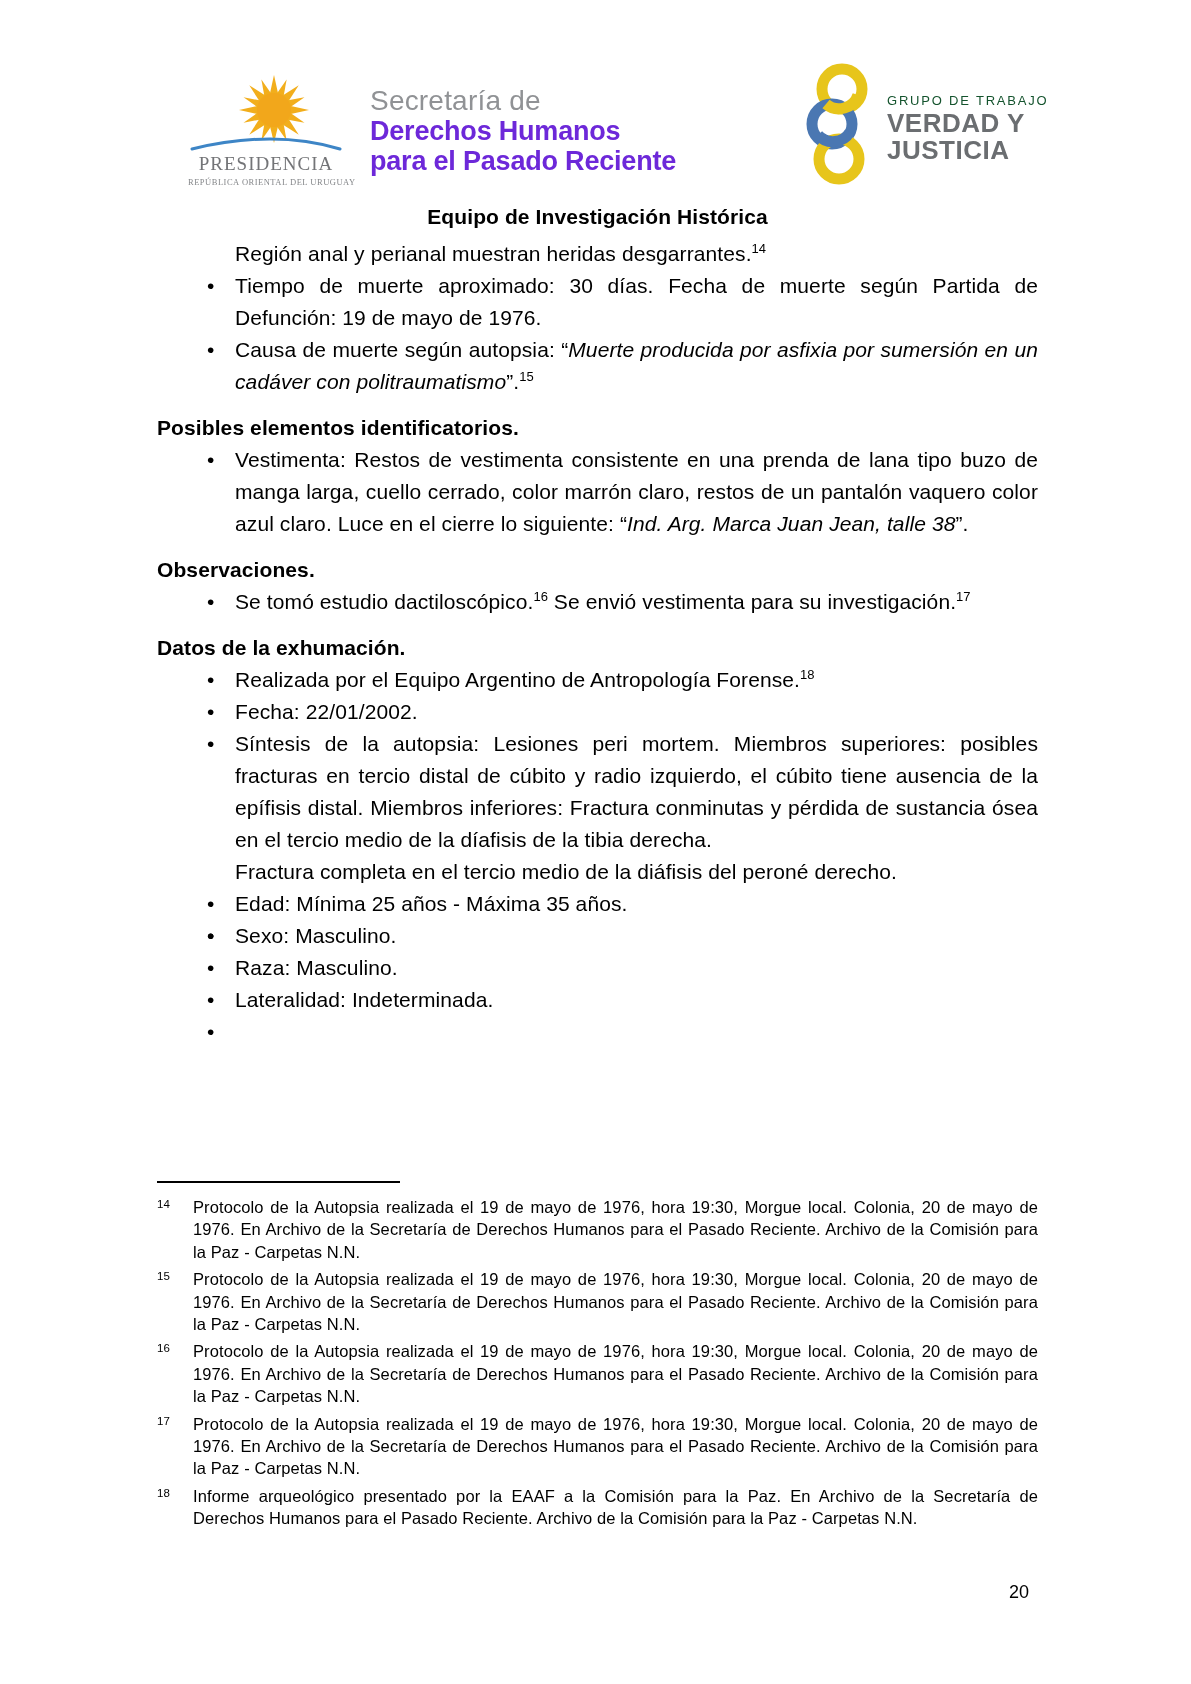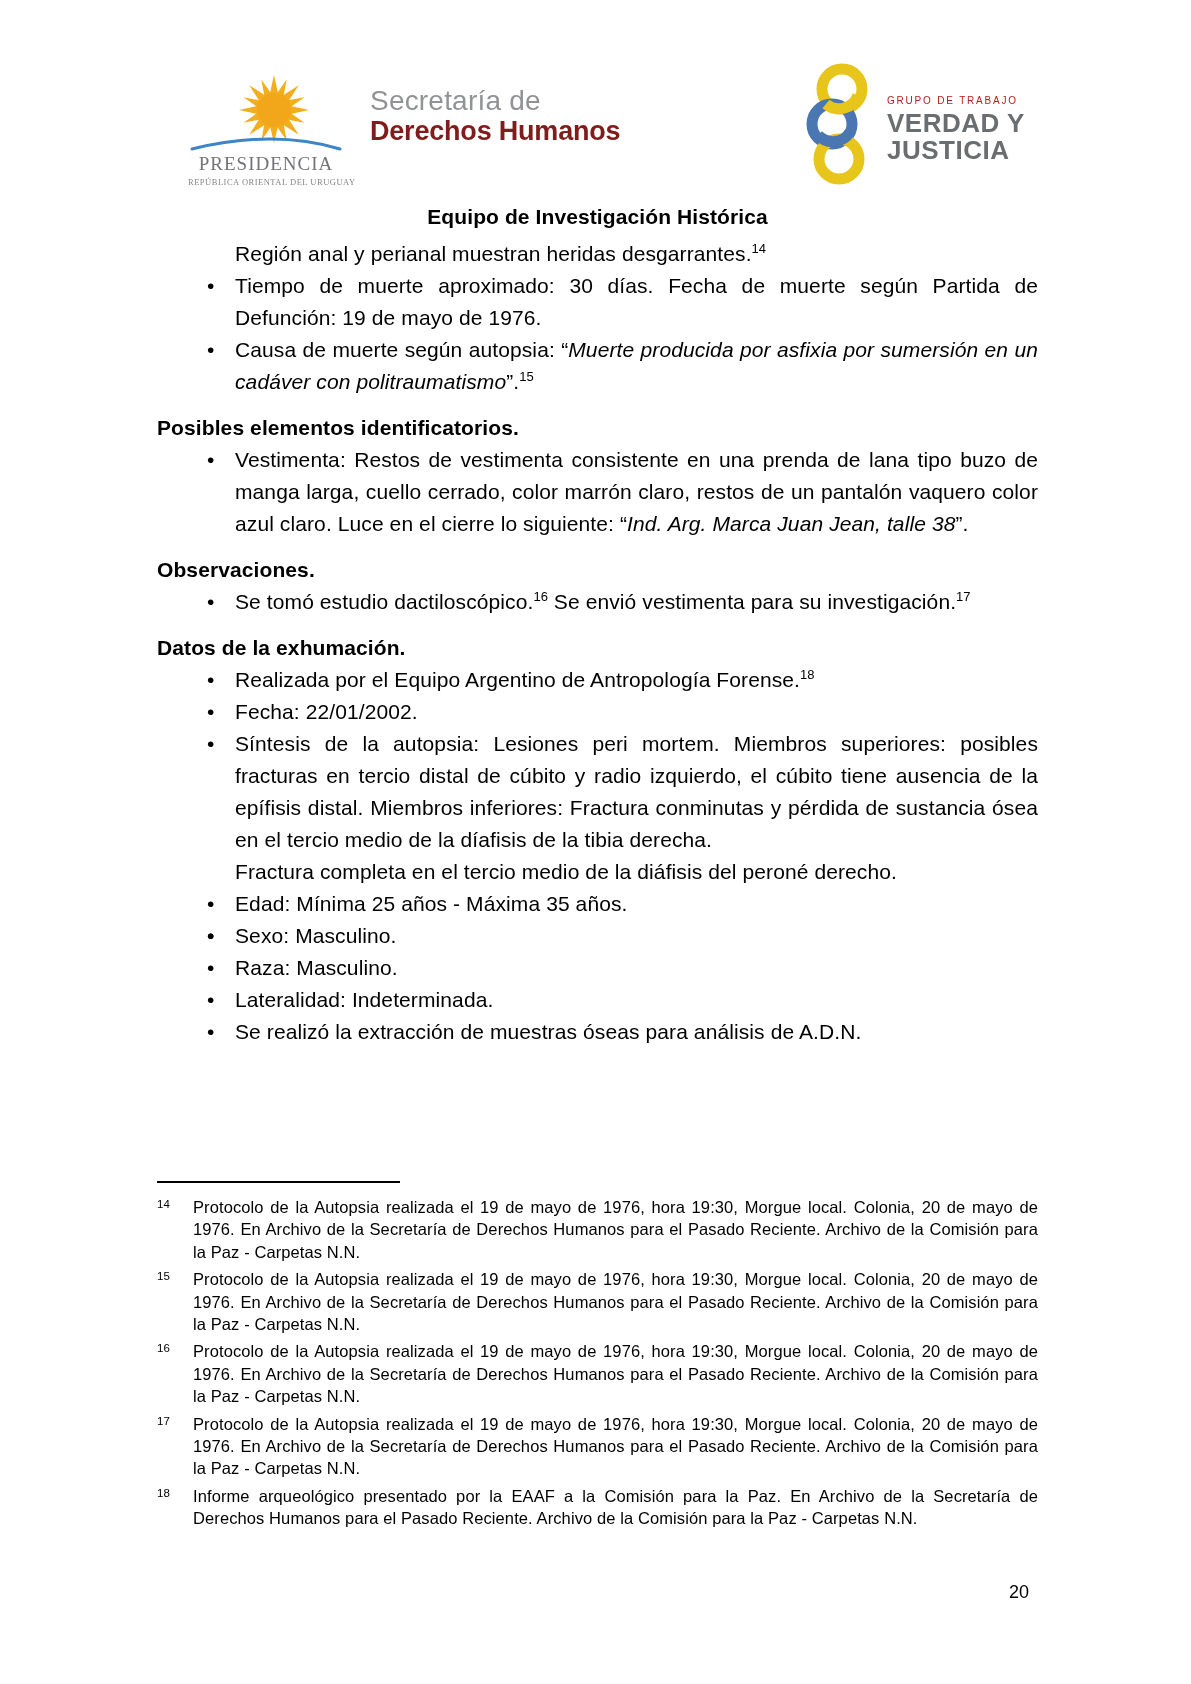--- a/index.html
+++ b/index.html
@@ -14,24 +14,24 @@
   .presidencia-title{
     font-family:"Liberation Serif",serif;font-size:19px;letter-spacing:1px;
     color:#737477;margin-top:-2px;white-space:nowrap;
   }
   .presidencia-sub{
     font-family:"Liberation Serif",serif;font-size:8.5px;letter-spacing:.5px;
     color:#85878a;margin-top:2px;white-space:nowrap;font-variant:small-caps;
   }
   .secretaria{position:absolute;left:370px;top:86px;line-height:30px;white-space:nowrap;}
   .secretaria .l1{font-size:28px;font-weight:400;color:#909295;letter-spacing:.2px;}
-  .secretaria .l2,.secretaria .l3{font-size:27px;font-weight:700;color:#7f1d1d;letter-spacing:-.2px;}
+  .secretaria .l2,.secretaria .l3{font-size:27px;font-weight:700;color:#6d28d9;letter-spacing:-.2px;}
   .gt-logo{position:absolute;left:806px;top:62px;}
   .gt-text{position:absolute;left:887px;top:92px;white-space:nowrap;}
-  .gt-text .g1{font-size:10px;letter-spacing:1.8px;color:#b91c1c;font-weight:400;line-height:18px;}
+  .gt-text .g1{font-size:13px;letter-spacing:1.8px;color:#14532d;font-weight:400;line-height:18px;}
   .gt-text .g2,.gt-text .g3{font-size:26px;font-weight:700;color:#6b6e71;letter-spacing:.5px;line-height:27px;}
   
   .content{
     position:absolute;left:157px;top:204px;width:881px;
     font-size:21px;line-height:32px;letter-spacing:.1px;
   }
   .doc-title{text-align:center;font-weight:700;line-height:26px;margin-bottom:8px;}
   .hang{margin:6px 0 0 78px;}
   .bullet{position:relative;padding-left:78px;text-align:justify;}
   .marker{position:absolute;left:50px;top:0;}
@@ -93,20 +93,21 @@
       </g>
       <path d="M2,76 Q84,56 150,76" fill="none" stroke="#3D85C6" stroke-width="3" stroke-linecap="round"></path>
     </svg>
     <div class="presidencia-title">PRESIDENCIA</div>
     <div class="presidencia-sub">REPÚBLICA ORIENTAL DEL URUGUAY</div>
   </div>
 
   <div class="secretaria">
     <div class="l1">Secretaría de</div>
     <div class="l2">Derechos Humanos</div>
+    <div class="l3">para el Pasado Reciente</div>
   </div>
 
   <svg class="gt-logo" width="66" height="124" viewBox="0 0 66 124">
     <circle cx="36" cy="27" r="20" fill="none" stroke="#E7C51B" stroke-width="11"></circle>
     <circle cx="26" cy="62" r="20" fill="none" stroke="#4A77B2" stroke-width="11"></circle>
     <path d="M20,42 A20,20 0 0 0 52,33" fill="none" stroke="#E7C51B" stroke-width="11"></path>
     <circle cx="33" cy="97" r="20" fill="none" stroke="#E7C51B" stroke-width="11"></circle>
     <path d="M12,73 A20,20 0 0 0 44,70" fill="none" stroke="#4A77B2" stroke-width="11"></path>
   </svg>
   <div class="gt-text">
@@ -183,21 +184,20 @@
       <span>Raza: Masculino.</span>
     </div>
 
     <div class="bullet">
       <span class="marker">•</span>
       <span>Lateralidad: Indeterminada.</span>
     </div>
 
     <div class="bullet">
       <span class="marker">•</span>
-      <span>Se realizó la extracción de muestras óseas para análisis de A.D.N.</span>
     </div>
 
   </main>
 
   <div class="fn-sep"></div>
 
   <section class="footnotes">
     <div class="footnote">
       <span class="fn-num">14</span>
       <span>Protocolo de la Autopsia realizada el 19 de mayo de 1976, hora 19:30, Morgue local. Colonia, 20 de mayo de 1976. En Archivo de la Secretaría de Derechos Humanos para el Pasado Reciente. Archivo de la Comisión para la Paz - Carpetas N.N.</span>

